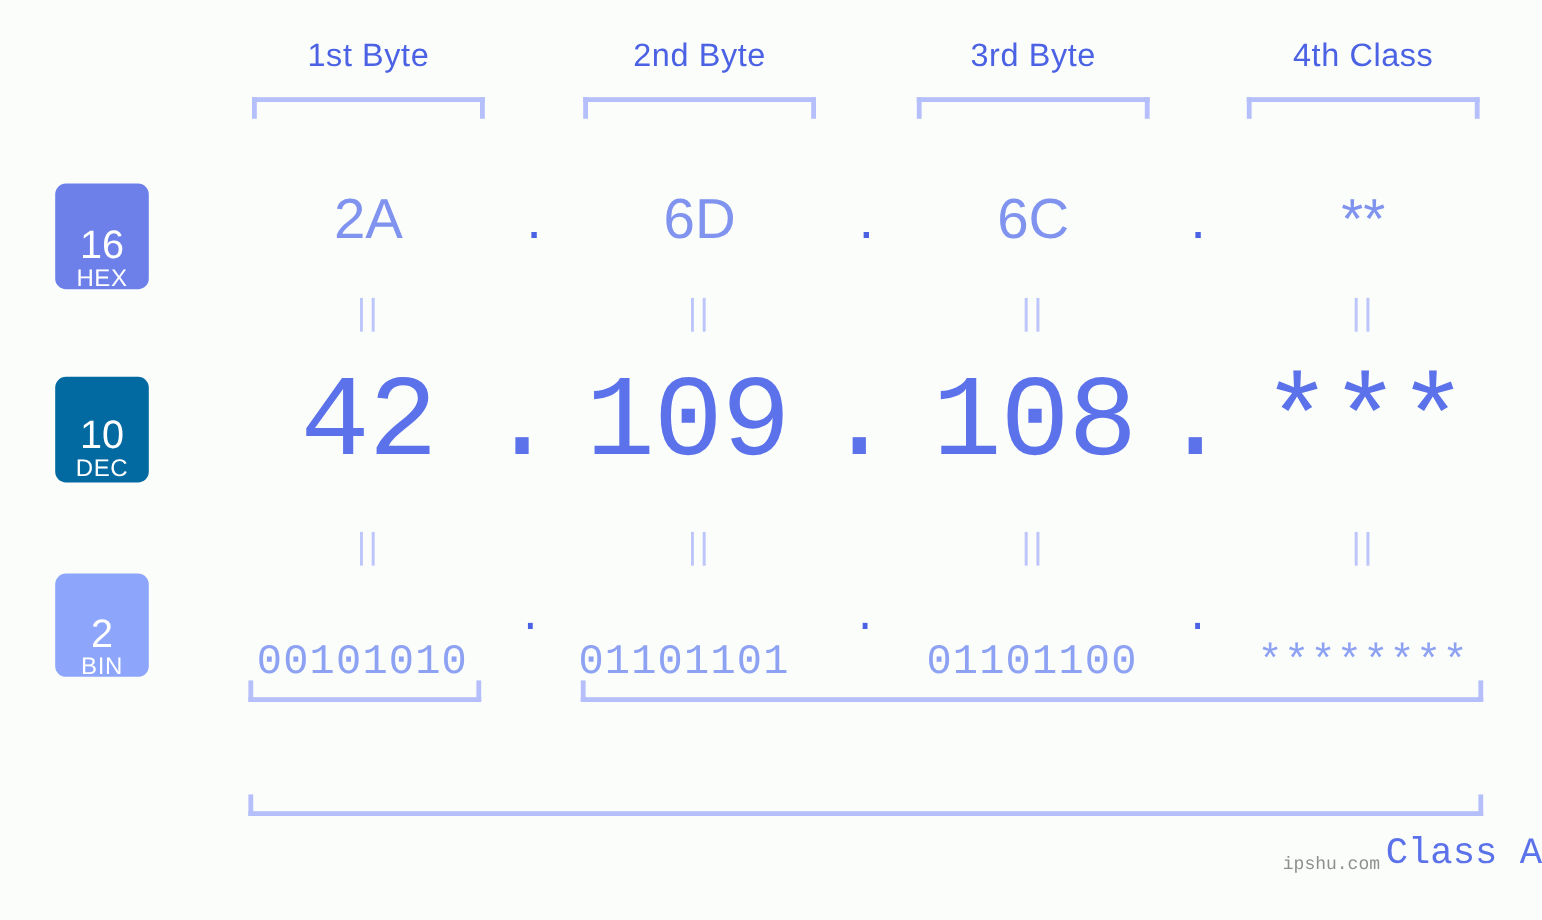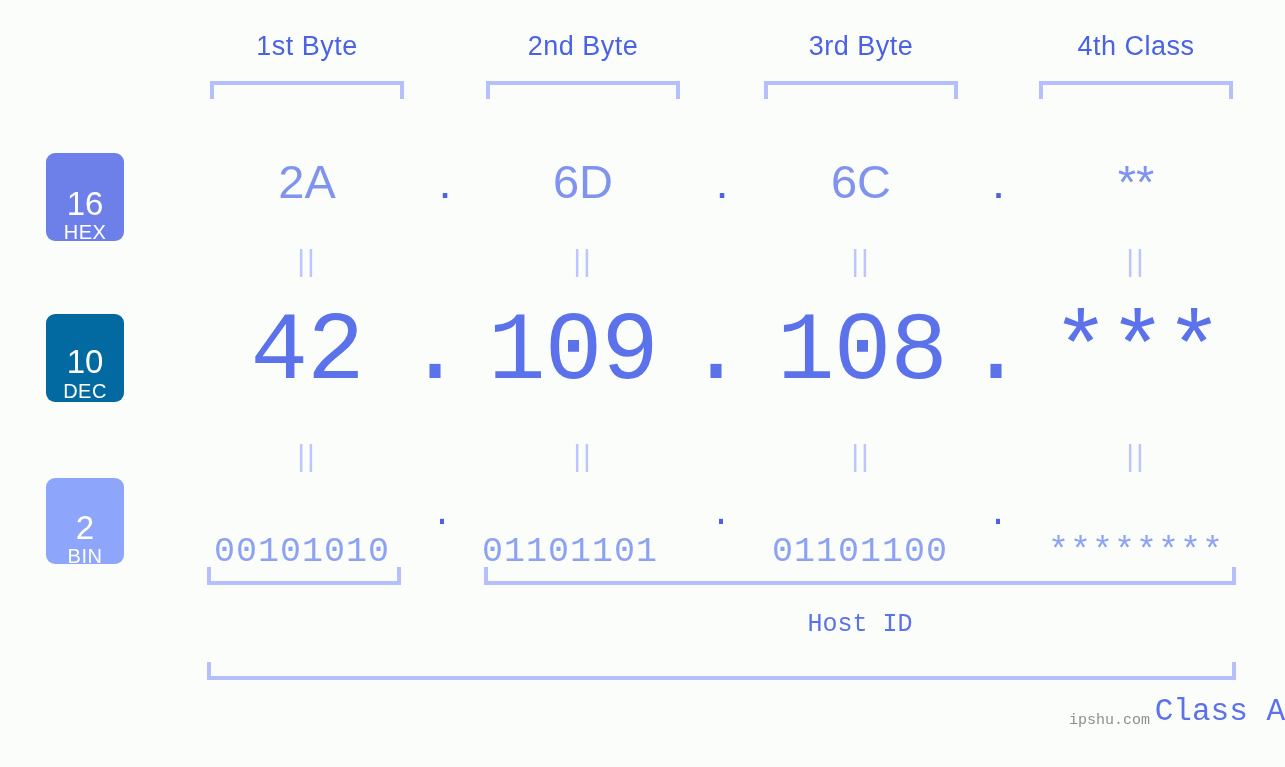--- a/index.html
+++ b/index.html
@@ -253,20 +253,19 @@
     <div class="cell" style="left:472px; width:196px;">01101101</div>
     <div class="dot" style="left:680px; width:82px;">.</div>
     <div class="cell" style="left:762px; width:196px;">01101100</div>
     <div class="dot" style="left:958px; width:80px;">.</div>
     <div class="cell" style="left:1038px; width:196px;">********</div>
   </div>
 
   <div class="bracket up" style="left:207px; top:567px; width:194px;"></div>
   <div class="bracket up" style="left:484px; top:567px; width:752px;"></div>
 
-  <div class="id-label" style="left:484px; width:752px;">Host ID</div>
 
   <div class="bracket up" style="left:207px; top:662px; width:1029px;"></div>
   <div id="class-label">Class A</div>
 
   <div id="watermark">ipshu.com</div>
 
 </div>
 
 </body></html>

